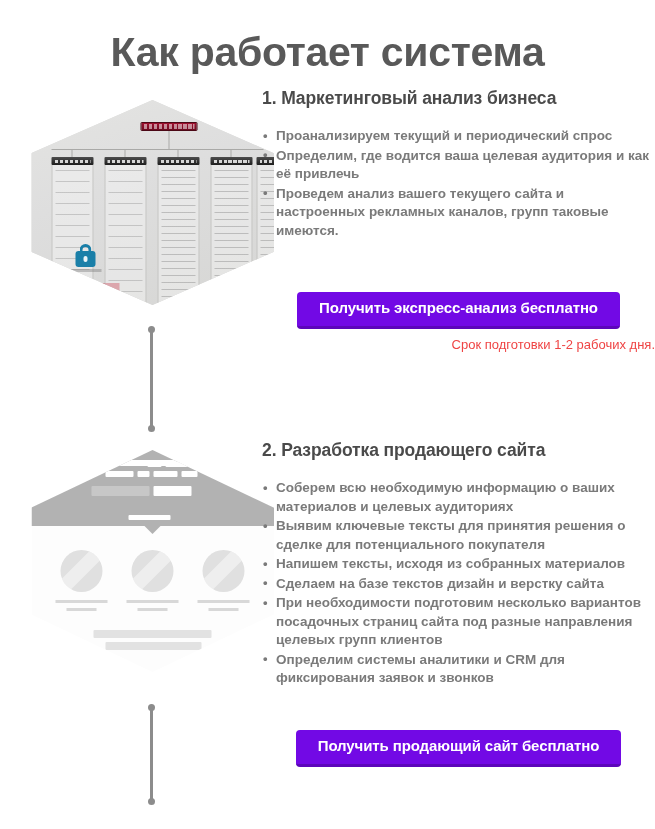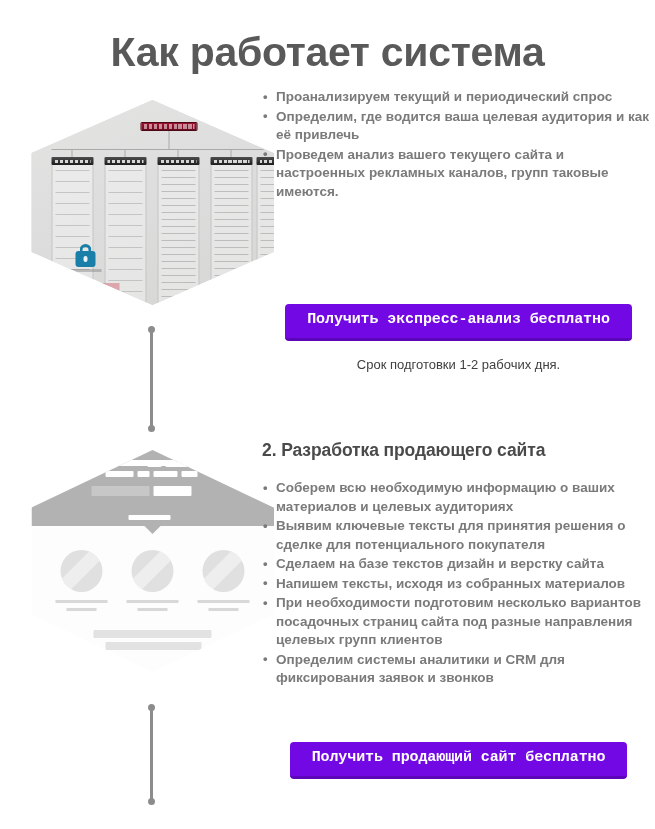--- a/index.html
+++ b/index.html
@@ -106,29 +106,29 @@
     color: #ffffff;
     font-size: 15px;
     font-weight: bold;
     padding: 8px 22px 9px 22px;
     border: 0;
     border-bottom: 3px solid #5c06ba;
     border-radius: 4px;
     cursor: pointer;
     letter-spacing: -0.1px;
     white-space: nowrap;
-    font-family: Liberation Mono, monospace;
+    font-family: Liberation Sans, sans-serif;
     line-height: 1.1;
-    margin-top: 12px;
   }
   .cta-note {
     display: block;
-    margin-top: 16px;
+    margin-top: 8px;
     font-size: 13px;
-    color: #404040;
+    color: #ef4444;
+    text-align: right;
   }
 
   
   .connector {
     position: absolute;
     left: 148px;
     width: 7px;
   }
   #connector-1 { top: 326px; height: 106px; }
   #connector-2 { top: 704px; height: 101px; }
@@ -442,20 +442,21 @@
           <div class="oc-panel">
             <div class="oc-lines"></div>
           </div>
         </div>
 
       </div>
     </div>
   </div>
 
   <div class="step-body">
+    <h2 class="step-heading">1. Маркетинговый анализ бизнеса</h2>
     <ul class="step-list">
       <li>Проанализируем текущий и периодический спрос</li>
       <li>Определим, где водится ваша целевая аудитория и как её привлечь</li>
       <li>Проведем анализ вашего текущего сайта и настроенных рекламных каналов, групп таковые имеются.</li>
     </ul>
   </div>
 
   <div class="cta-wrap" id="cta-1">
     <button class="cta-button">Получить экспресс-анализ бесплатно</button>
     <span class="cta-note">Срок подготовки 1-2 рабочих дня.</span>
@@ -510,22 +511,22 @@
 
       </div>
     </div>
   </div>
 
   <div class="step-body">
     <h2 class="step-heading">2. Разработка продающего сайта</h2>
     <ul class="step-list">
       <li>Соберем всю необходимую информацию о ваших материалов и целевых аудиториях</li>
       <li>Выявим ключевые тексты для принятия решения о сделке для потенциального покупателя</li>
+      <li>Напишем тексты, исходя из собранных материалов</li>
       <li>Сделаем на базе текстов дизайн и верстку сайта</li>
-      <li>Напишем тексты, исходя из собранных материалов</li>
       <li>При необходимости подготовим несколько вариантов посадочных страниц сайта под разные направления целевых групп клиентов</li>
       <li>Определим системы аналитики и CRM для фиксирования заявок и звонков</li>
     </ul>
   </div>
 
   <div class="cta-wrap" id="cta-2">
     <button class="cta-button">Получить продающий сайт бесплатно</button>
   </div>
 
 </section>

